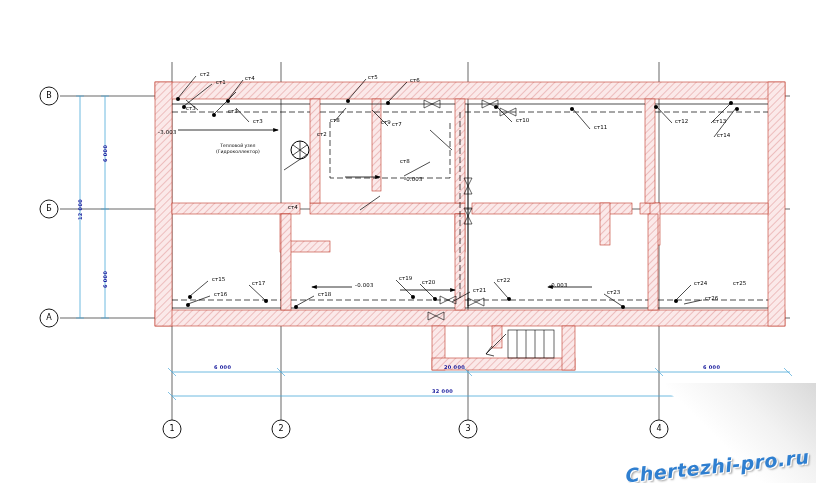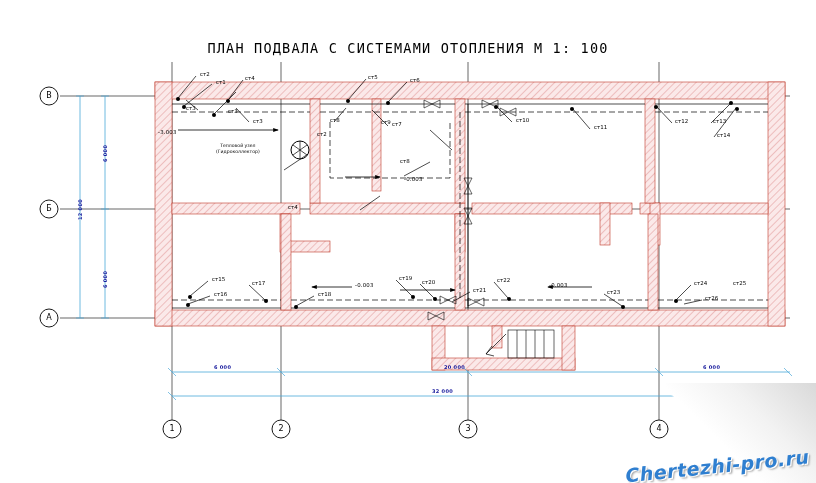--- a/index.html
+++ b/index.html
@@ -35,21 +35,20 @@
       text-shadow:1px 1px 0 #ffffff, 2px 2px 2px rgba(0,0,0,.35);
       transform:rotate(-6deg);}
   .curl{position:absolute;right:0;bottom:0;width:150px;height:100px;
         background:linear-gradient(225deg,#d9d9d9 0%,#f2f2f2 35%,#ffffff 62%,rgba(255,255,255,0) 63%);
         pointer-events:none;}
 </style>
 </head>
 <body>
 <div id="stage">
 
-<div class="title">ПЛАН ПОДВАЛА С СИСТЕМАМИ ОТОПЛЕНИЯ М 1: 100</div>
 
 <svg width="816" height="483">
   <defs>
     <pattern id="wallhatch" width="5" height="5" patternTransform="rotate(45)" patternUnits="userSpaceOnUse">
       <rect width="5" height="5" fill="#fbe9e9"></rect>
       <line x1="0" y1="0" x2="0" y2="5" stroke="#d46a6a" stroke-width="0.7"></line>
     </pattern>
     <marker id="arrR" markerWidth="7" markerHeight="5" refX="6" refY="2.5" orient="auto">
       <path d="M0,0 L7,2.5 L0,5 z" fill="#000"></path>
     </marker>

